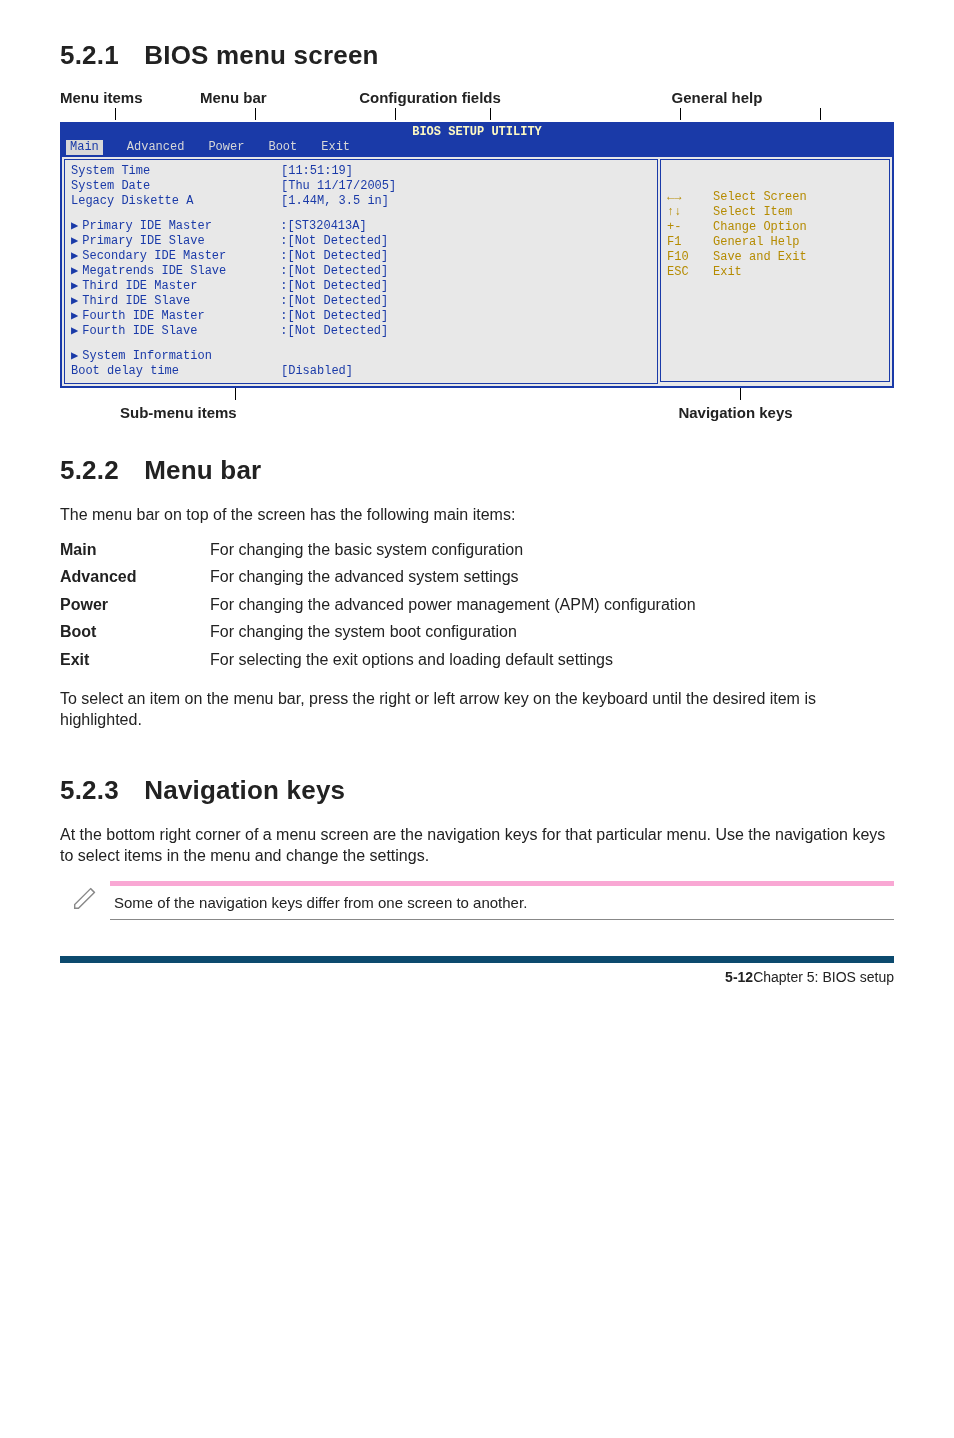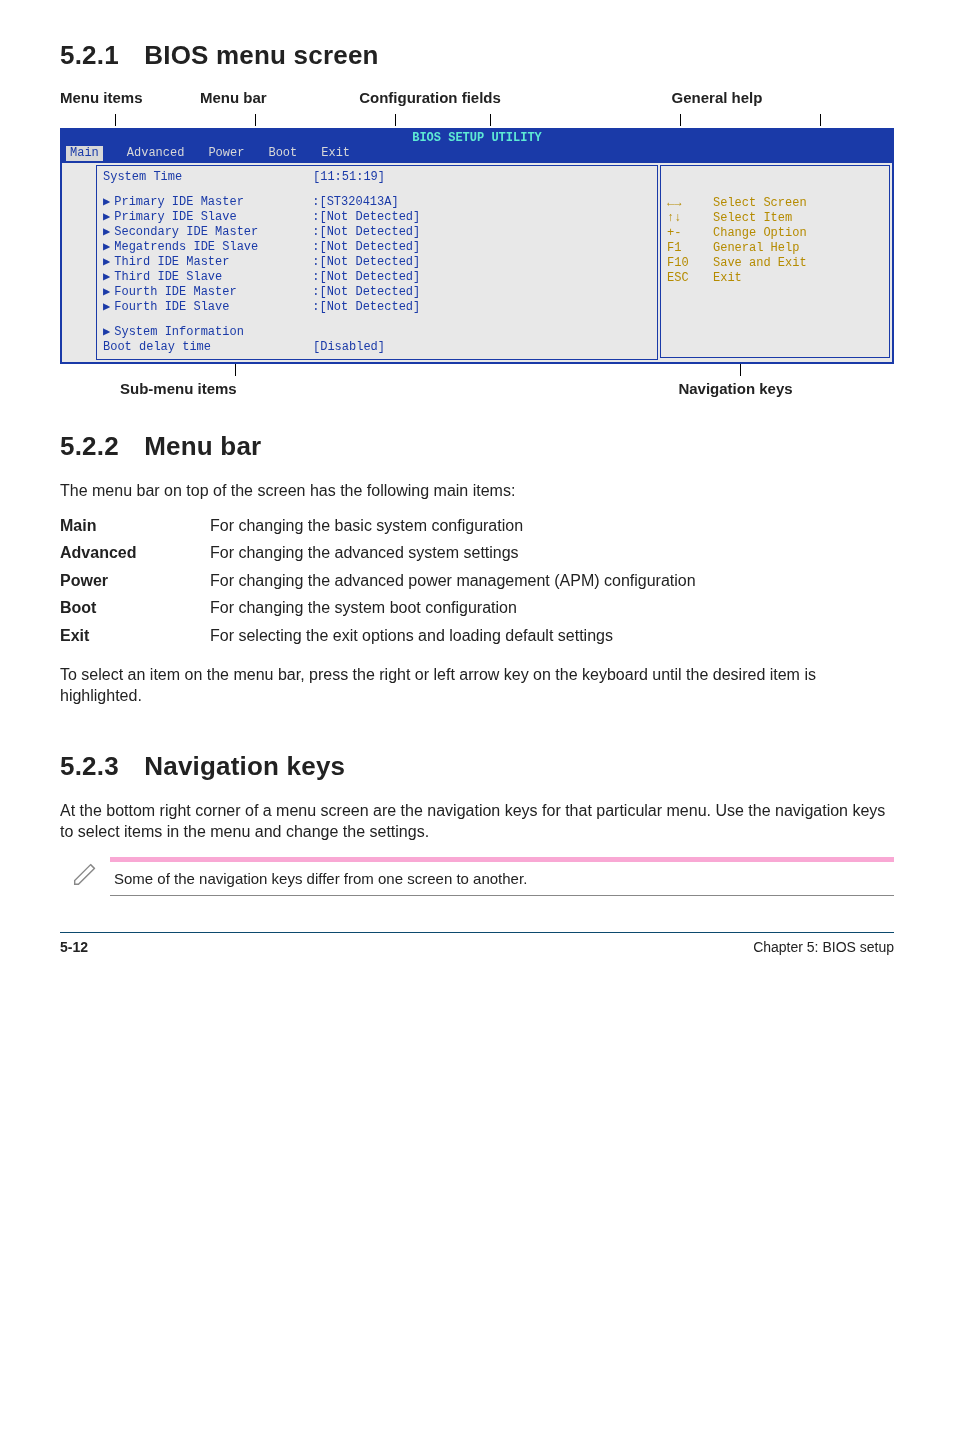--- a/index.html
+++ b/index.html
@@ -15,21 +15,21 @@
     font-size: 26px;
     font-weight: bold;
     margin: 0 0 18px 0;
     letter-spacing: 0.2px;
   }
   .section-num { margin-right: 18px; }
   .annot-row {
     display: flex;
     font-weight: bold;
     font-size: 15px;
-    margin-bottom: 8px;
+    margin-bottom: 2px;
     justify-content: space-between;
   }
   .annot-row .a1 { width: 140px; }
   .annot-row .a2 { width: 120px; }
   .annot-row .a3 { width: 220px; text-align:center;}
   .annot-row .a4 { flex:1; text-align:center;}
   .tick-row {
     position: relative;
     height: 14px;
   }
@@ -42,21 +42,21 @@
   .bios-box {
     border: 2px solid #1a3aa8;
     background: #e8e8e8;
     padding: 0;
     font-family: "Courier New", monospace;
     font-size: 12px;
     line-height: 1.25;
   }
   .bios-title-bar {
     background: #1a3aa8;
-    color: #5eead4;
+    color: #fef9c3;
     text-align: center;
     font-weight: bold;
     padding: 1px 0 0 0;
     font-size: 12px;
   }
   .bios-menu-bar {
     background: #1a3aa8;
     color: #d8d8d8;
     display:flex;
     padding: 0 4px 2px 4px;
@@ -65,21 +65,20 @@
   }
   .bios-menu-bar span { }
   .bios-menu-bar .sel {
     background: #d8d8d8;
     color: #1a3aa8;
     padding: 0 4px;
   }
   .bios-body {
     display:flex;
     background: #e8e8e8;
-    margin-left: 32px;
   }
   .bios-left {
     flex: 1;
     border: 1px solid #1a3aa8;
     margin: 2px;
     padding: 4px 6px;
     color: #1a3aa8;
   }
   .bios-right {
     width: 230px;
@@ -137,22 +136,22 @@
   .note-icon svg { width:30px; height:30px;}
   .note-lines {
     flex:1;
     border-top:5px solid #f9a8d4;
     border-bottom:1px solid #888;
     padding:8px 4px;
     font-size:15px;
   }
   .footer {
     display:flex;
-    justify-content:space-between;
-    border-top:1px solid #0c4a6e;
+    justify-content:flex-end;
+    border-top:7px solid #0c4a6e;
     padding-top:6px;
     margin-top:36px;
     font-size:14px;
   }
   .footer .r { font-weight:normal;}
   .footer .l { font-weight:bold;}
 </style>
 </head>
 <body>
 
@@ -184,20 +183,28 @@
     <span>Power</span>
     <span>Boot</span>
     <span>Exit</span>
   </div>
   <div class="bios-body">
     <div class="bios-left">
       <div class="bios-row">
           <span class="lbl">System Time</span>
           <span class="val">[11:51:19]</span>
         </div>
+      <div class="bios-row">
+          <span class="lbl">System Date</span>
+          <span class="val">[Thu 11/17/2005]</span>
+        </div>
+      <div class="bios-row">
+          <span class="lbl">Legacy Diskette A</span>
+          <span class="val">[1.44M, 3.5 in]</span>
+        </div>
       <div style="height:10px"></div>
       <div id="ide-rows">
           <div class="bios-row">
             <span class="arrow">▶</span>
             <span class="lbl" style="width:198px">Primary IDE Master</span>
             <span class="val">:[ST320413A]</span>
           </div>
           <div class="bios-row">
             <span class="arrow">▶</span>
             <span class="lbl" style="width:198px">Primary IDE Slave</span>

